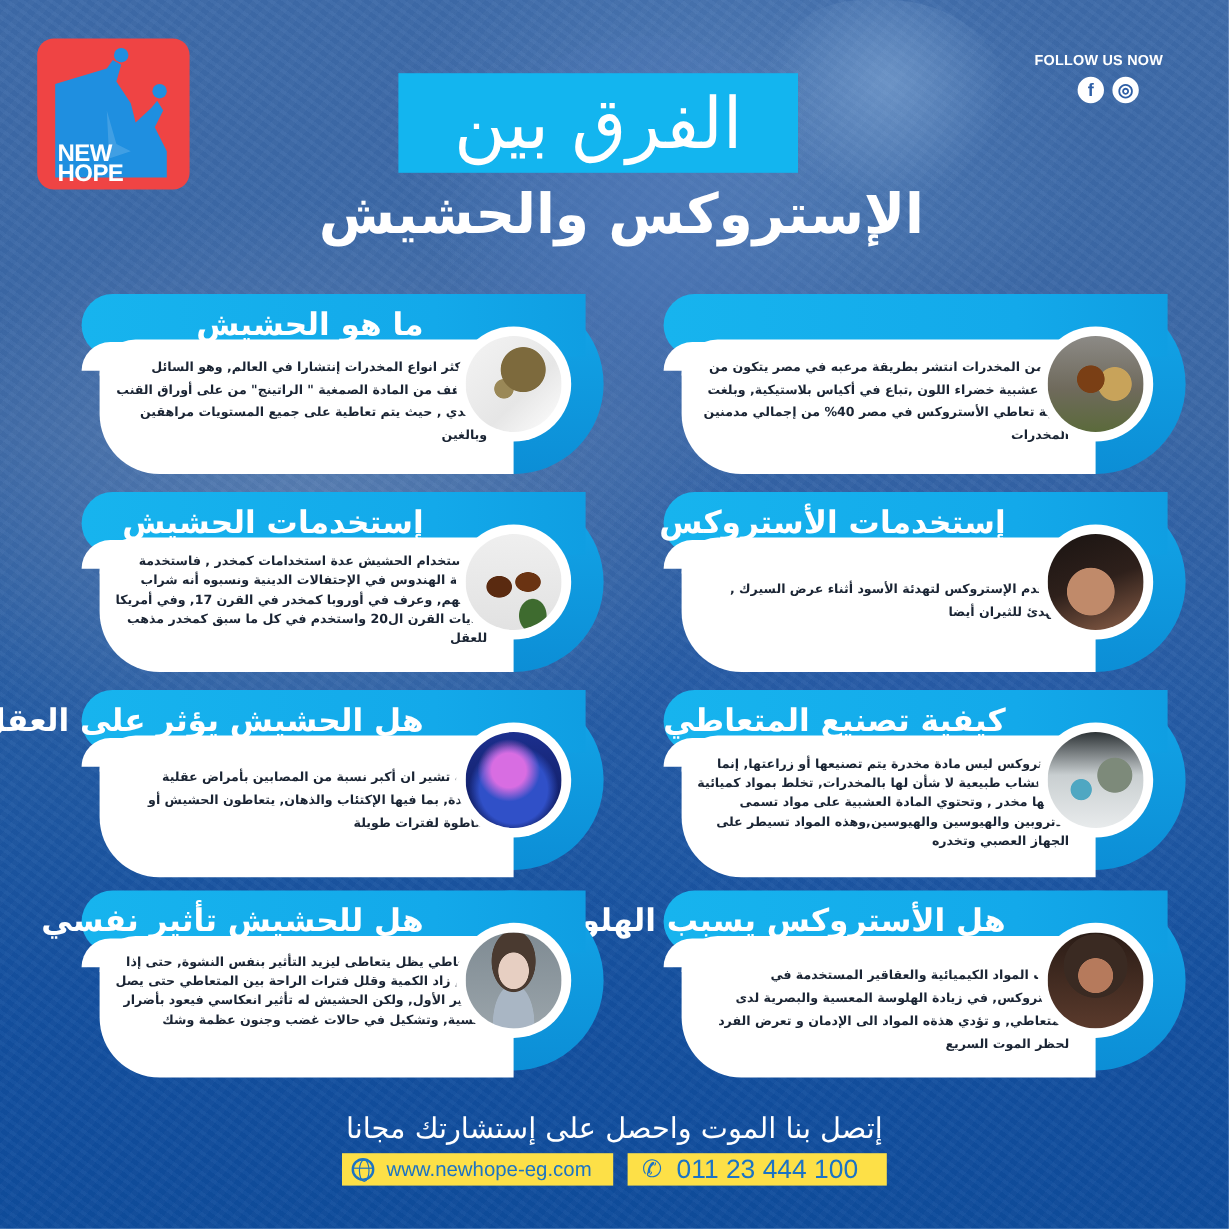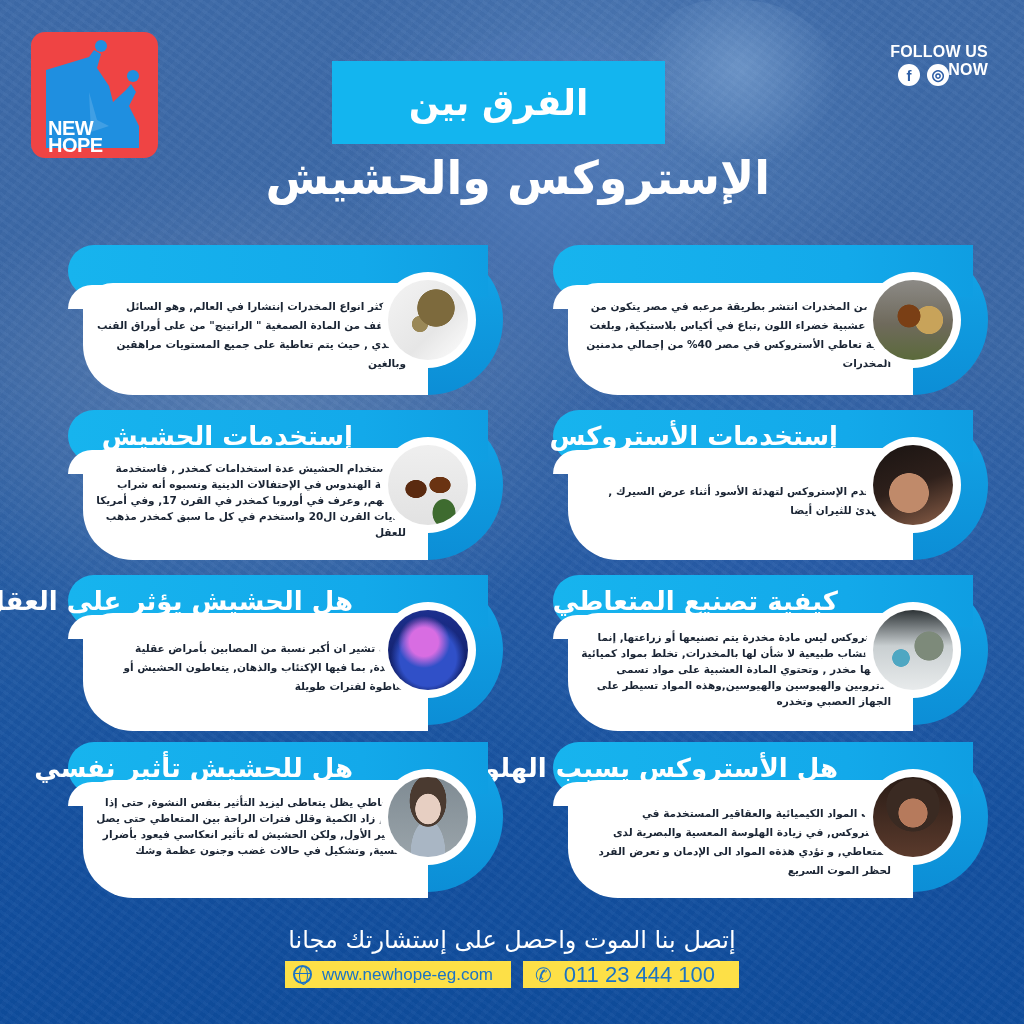--- a/index.html
+++ b/index.html
@@ -40,40 +40,40 @@
   .logo svg { position: absolute; left: 0; top: 0; }
   .logo .brand1, .logo .brand2 {
     position: absolute; left: 17px; color: #fff; font-family: "Liberation Sans", sans-serif;
     font-weight: bold; font-size: 20px; line-height: 18px; letter-spacing: -0.5px;
   }
   .logo .brand1 { top: 87px; }
   .logo .brand2 { top: 104px; text-align: right; }
 
   
   .follow {
-    position: absolute; left: 862px; top: 43px; width: 126px; text-align: right;
-    color: #fff; font-family: "Liberation Sans", sans-serif; font-weight: bold; font-size: 16px;
+    position: absolute; left: 862px; top: 43px; width: 126px; text-align: left;
+    color: #fff; font-family: "Liberation Sans", sans-serif; font-weight: bold; font-size: 12px;
     letter-spacing: 0.2px;
   }
   .social {
     position: absolute; top: 64px; left: 898px; display: flex; gap: 7px;
   }
   .social .ic {
     width: 22px; height: 22px; border-radius: 50%; background: #fff;
     display: flex; align-items: center; justify-content: center;
     color: #2d5ea6; font-weight: bold; font-family: "Liberation Sans", sans-serif; font-size: 15px;
   }
 
   
   .title-box {
     position: absolute; left: 332px; top: 61px; width: 333px; height: 83px;
     background: #13b5ef; display: flex; align-items: center; justify-content: center;
   }
   .title-box span {
-    color: #fff; font-size: 36px; font-weight: bold; direction: rtl; line-height: 1;
+    color: #fff; font-size: 59px; font-weight: normal; direction: rtl; line-height: 1;
   }
   .subtitle {
     position: absolute; left: 250px; top: 148px; width: 520px; text-align: right;
     color: #fff; font-size: 46px; font-weight: bold; direction: rtl; line-height: 60px;
   }
 
   
   .card { position: absolute; width: 435px; height: 150px; }
   .card .header {
     position: absolute; left: 0; top: 0; width: 420px; height: 52px;
@@ -189,20 +189,21 @@
   <div class="photo">
       <div class="inner p-vial"></div>
     </div>
 </div>
 
 <div class="card c-left r1">
   <div class="header-cap"></div>
   <div class="header"></div>
   <div class="body-top"></div>
   <div class="body"></div>
+  <div class="header-text">ما هو الحشيش</div>
   <div class="body-text">هو أكثر انواع المخدرات إنتشارا في العالم, وهو السائل المجفف من المادة الصمغية " الراتينج" من على أوراق القنب الهندي , حيث يتم تعاطية على جميع المستويات مراهقين وبالغين</div>
   <div class="photo">
       <div class="inner p-hash"></div>
     </div>
 </div>
 
 <div class="card c-right r2">
   <div class="header-cap"></div>
   <div class="header"></div>
   <div class="body-top"></div>

